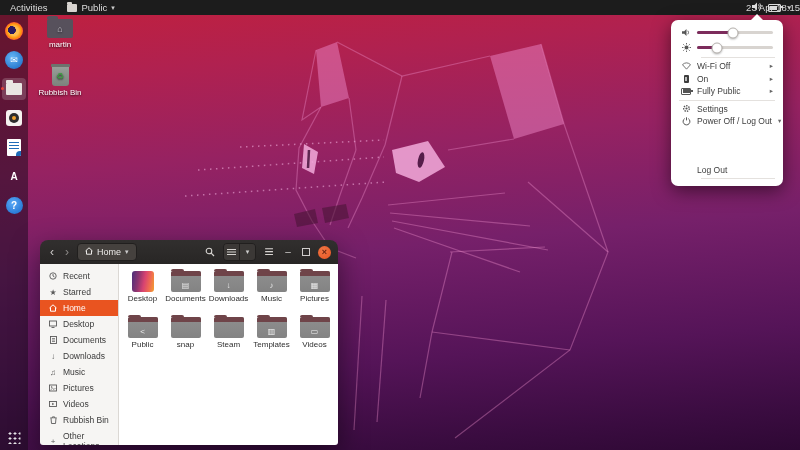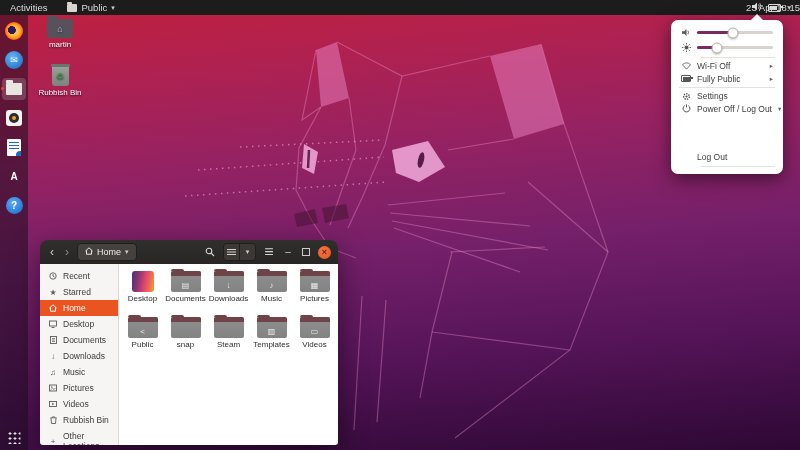--- a/index.html
+++ b/index.html
@@ -258,20 +258,27 @@
       <span class="sicon">
         <svg width="9" height="8" viewBox="0 0 10 8">
             <path d="M0.5,2.5 Q5,-1.5 9.5,2.5 L5,7.5 Z" fill="none" stroke="#555" stroke-width="0.9"></path>
           </svg>
       </span>
       <span class="lbl">Wi-Fi Off</span>
       <span class="sub">▸</span>
     </div>
     <div class="mrow">
       <span class="sicon">
+          <span class="blue-rect"></span>
+        </span>
+      <span class="lbl">On</span>
+      <span class="sub">▸</span>
+    </div>
+    <div class="mrow">
+      <span class="sicon">
           <span class="mbatt"></span>
         </span>
       <span class="lbl">Fully Public</span>
       <span class="sub">▸</span>
     </div>
     <div class="msep"></div>
     <div class="mrow">
       <span class="sicon">
         <svg width="9" height="9" viewBox="0 0 9 9">
             <circle cx="4.5" cy="4.5" r="2.8" fill="none" stroke="#555" stroke-width="1.4" stroke-dasharray="1.4 1.1"></circle>

